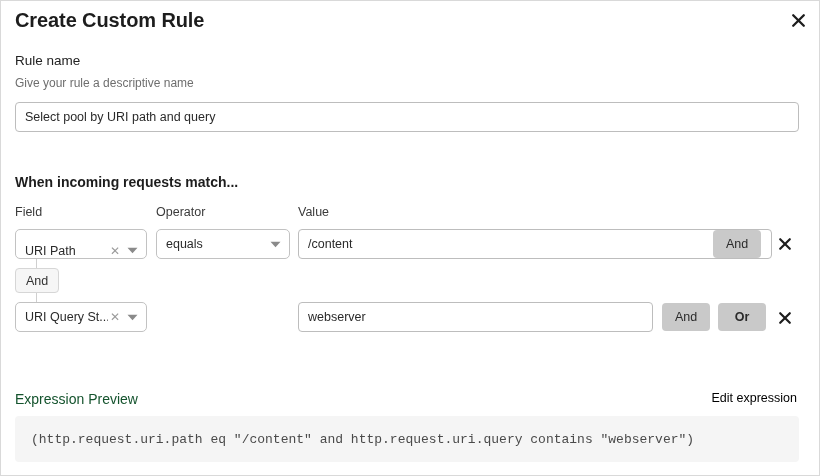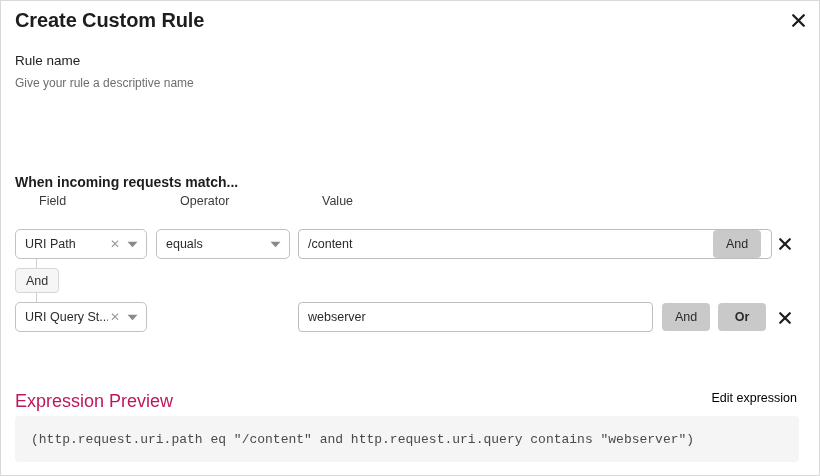--- a/index.html
+++ b/index.html
@@ -69,24 +69,23 @@
   
   .section-head {
     position: absolute;
     left: 14px; top: 173px;
     font-size: 14px;
     font-weight: bold;
     color: #1d1d1d;
   }
   .col-label {
     position: absolute;
-    top: 193px;
+    top: 204px;
     font-size: 12.5px;
     color: #3a3a3a;
-    margin-left: 24px;
   }
   #lbl-field    { left: 14px; }
   #lbl-operator { left: 155px; }
   #lbl-value    { left: 297px; }
 
   
   .select {
     position: absolute;
     height: 30px;
     border: 1px solid #c2c2c2;
@@ -161,22 +160,22 @@
     display: flex; align-items: center;
     font-size: 12.5px;
     color: #333;
     cursor: pointer;
   }
 
   
   .prev-label {
     position: absolute;
     left: 14px; top: 390px;
-    font-size: 18px;
-    color: #be185d;
+    font-size: 14px;
+    color: #14532d;
   }
   .edit-link {
     position: absolute;
     right: 22px; top: 390px;
     font-size: 12.5px;
     color: #000000;
     cursor: pointer;
     text-decoration: none;
   }
   .code-box {
@@ -203,31 +202,32 @@
   <div class="modal-title">Create Custom Rule</div>
 
   <button class="close-btn" title="Close">
     <svg width="15" height="15" viewBox="0 0 15 15" aria-hidden="true">
       <path d="M2.2 2.2 L12.8 12.8 M12.8 2.2 L2.2 12.8" stroke="#1d1d1d" stroke-width="2.3" stroke-linecap="round"></path>
     </svg>
   </button>
 
   <div class="field-label" style="left:14px; top:52px;">Rule name</div>
   <div class="field-help" style="left:14px; top:75px;">Give your rule a descriptive name</div>
+  <input class="text-input" id="rule-name-input" type="text" value="Select pool by URI path and query" placeholder="Rule name" style="">
 
   <div class="section-head">When incoming requests match...</div>
 
   <div class="col-label" id="lbl-field">Field</div>
   <div class="col-label" id="lbl-operator">Operator</div>
   <div class="col-label" id="lbl-value">Value</div>
 
   <div class="connector" style="left:35px; top:258px; height:10px;"></div>
   <div class="connector" style="left:35px; top:292px; height:10px;"></div>
 
-  <div class="select" style="left:14px; top:228px; width:132px;">
+  <div class="select" style="left:14px; top:228px; width:132px;align-items:flex-end;">
     <span class="sel-text">URI Path</span>
     <span class="sel-clear">✕</span>
     <span class="caret">
       <svg width="11" height="7" viewBox="0 0 11 7" aria-hidden="true">
         <path d="M0.5 0.8 L10.5 0.8 L5.5 6.3 Z" fill="#8a8a8a"></path>
       </svg>
     </span>
   </div>
 
   <div class="select" style="left:155px; top:228px; width:134px;">

